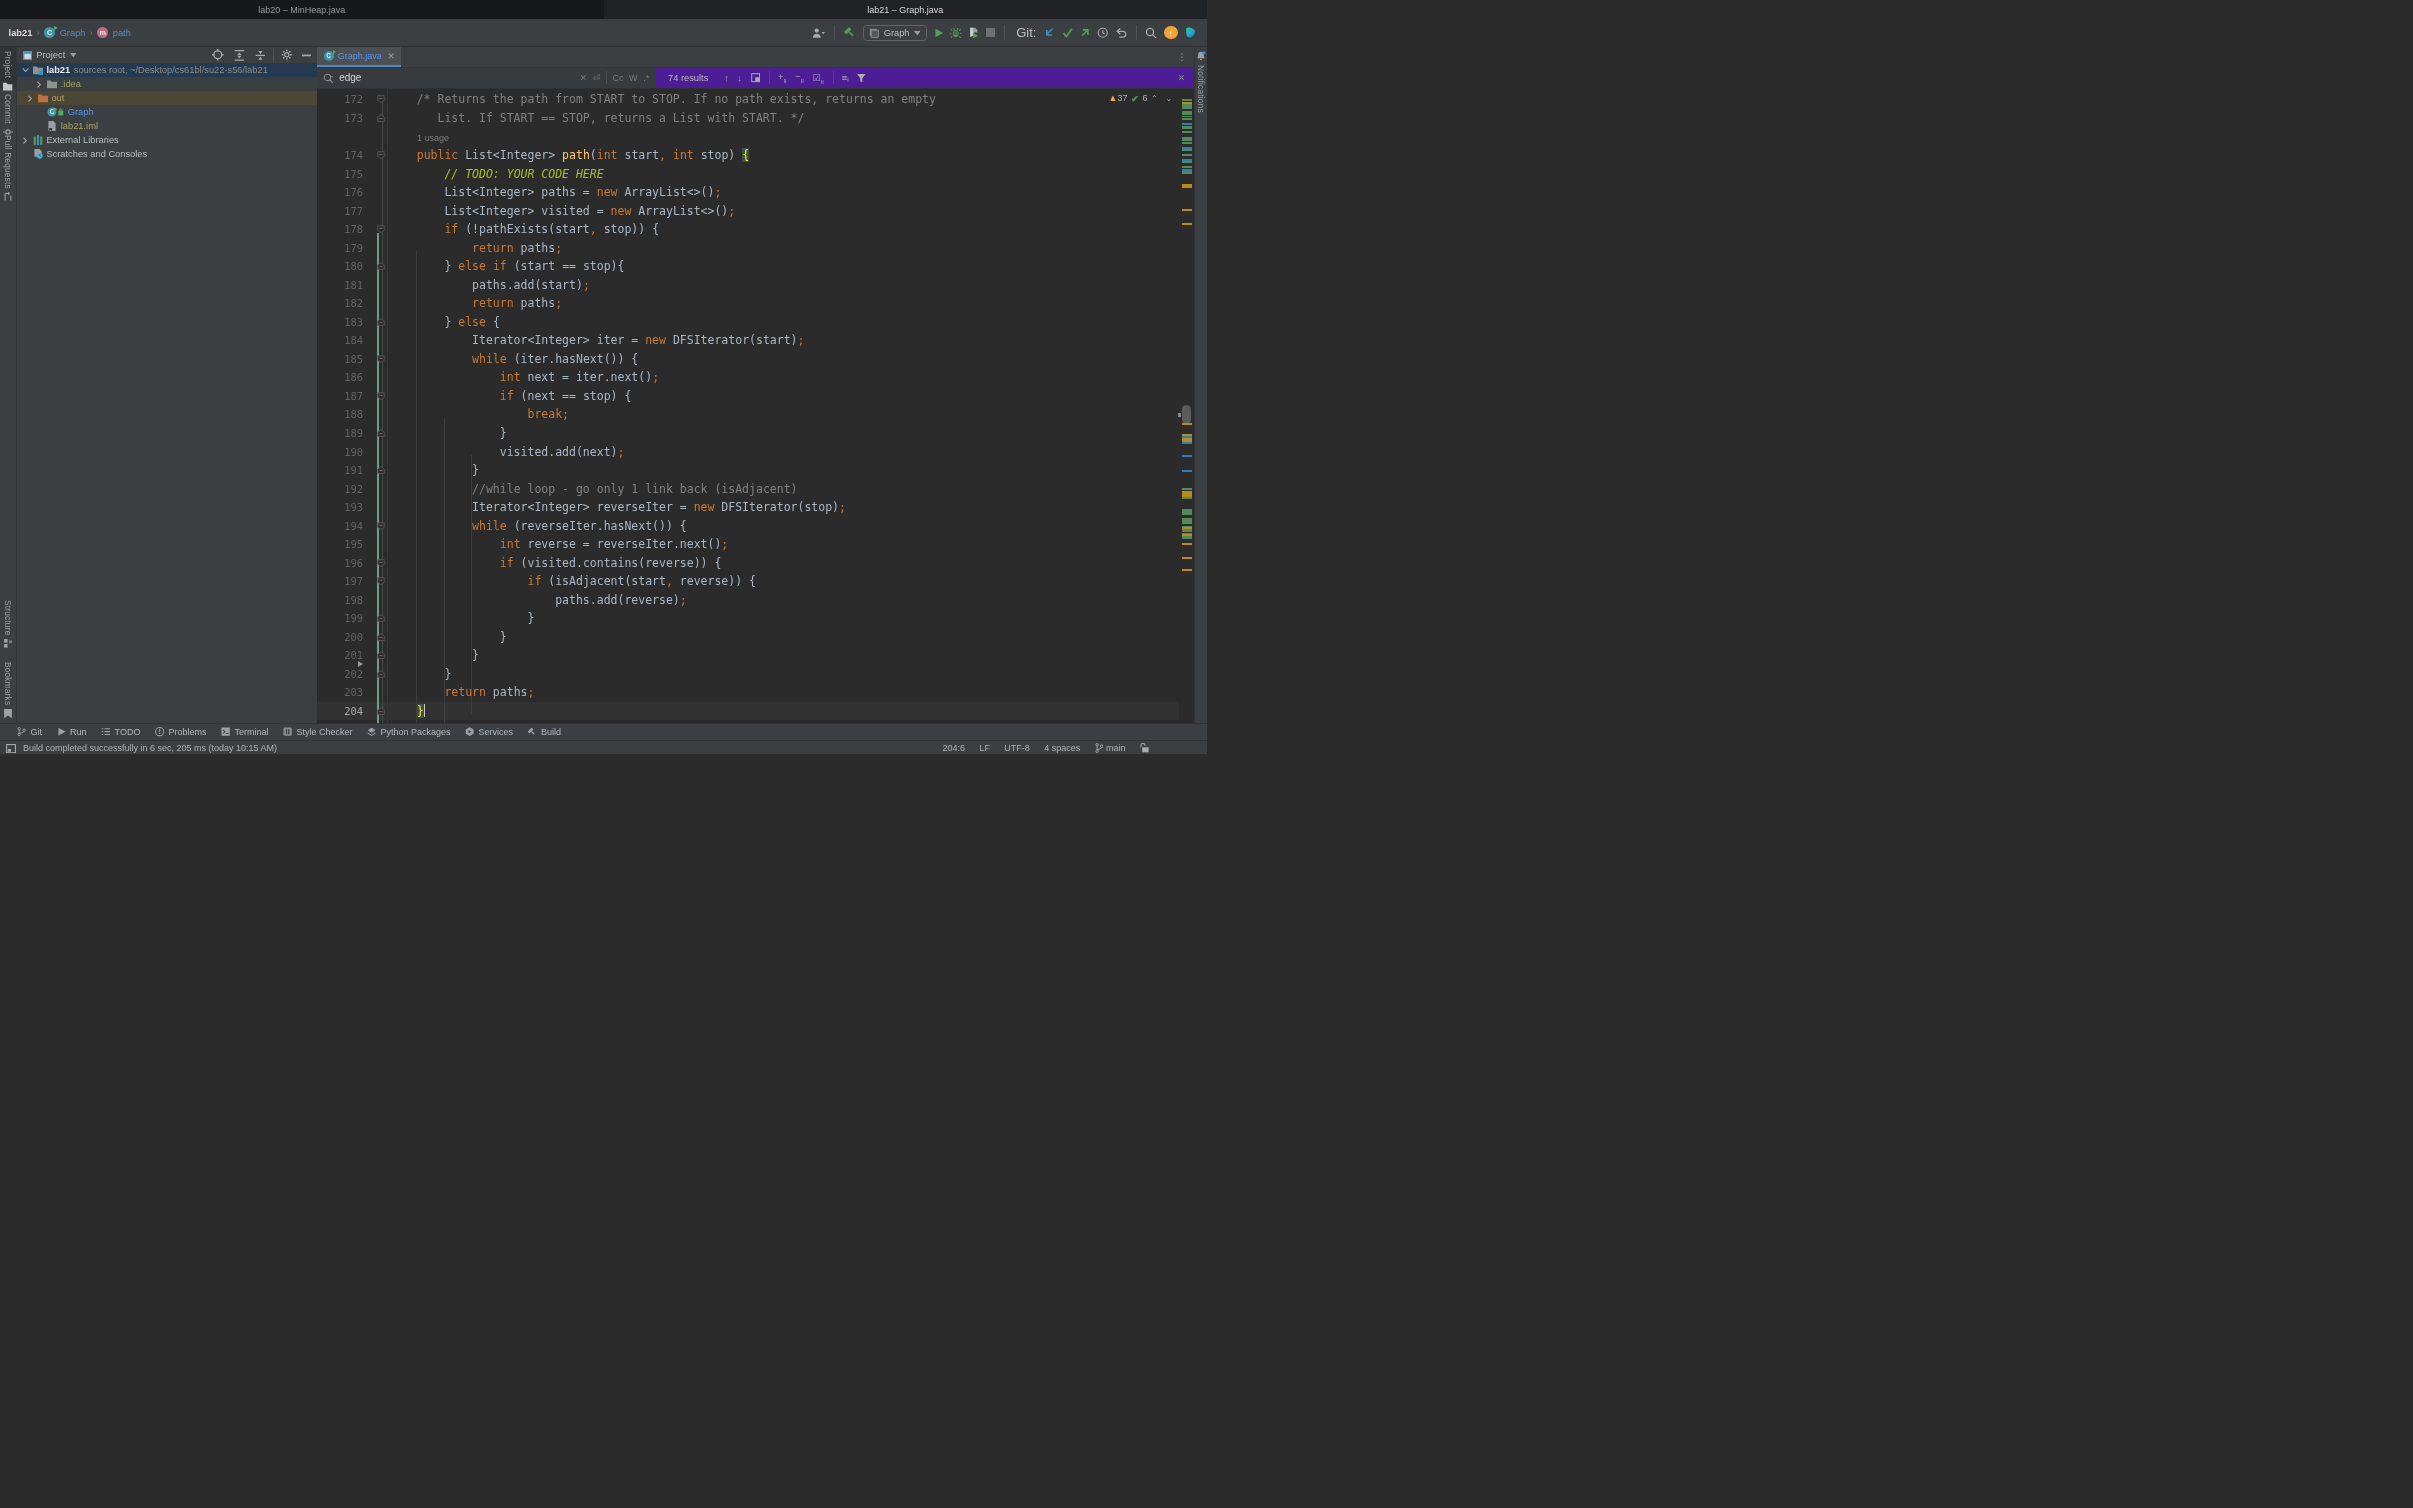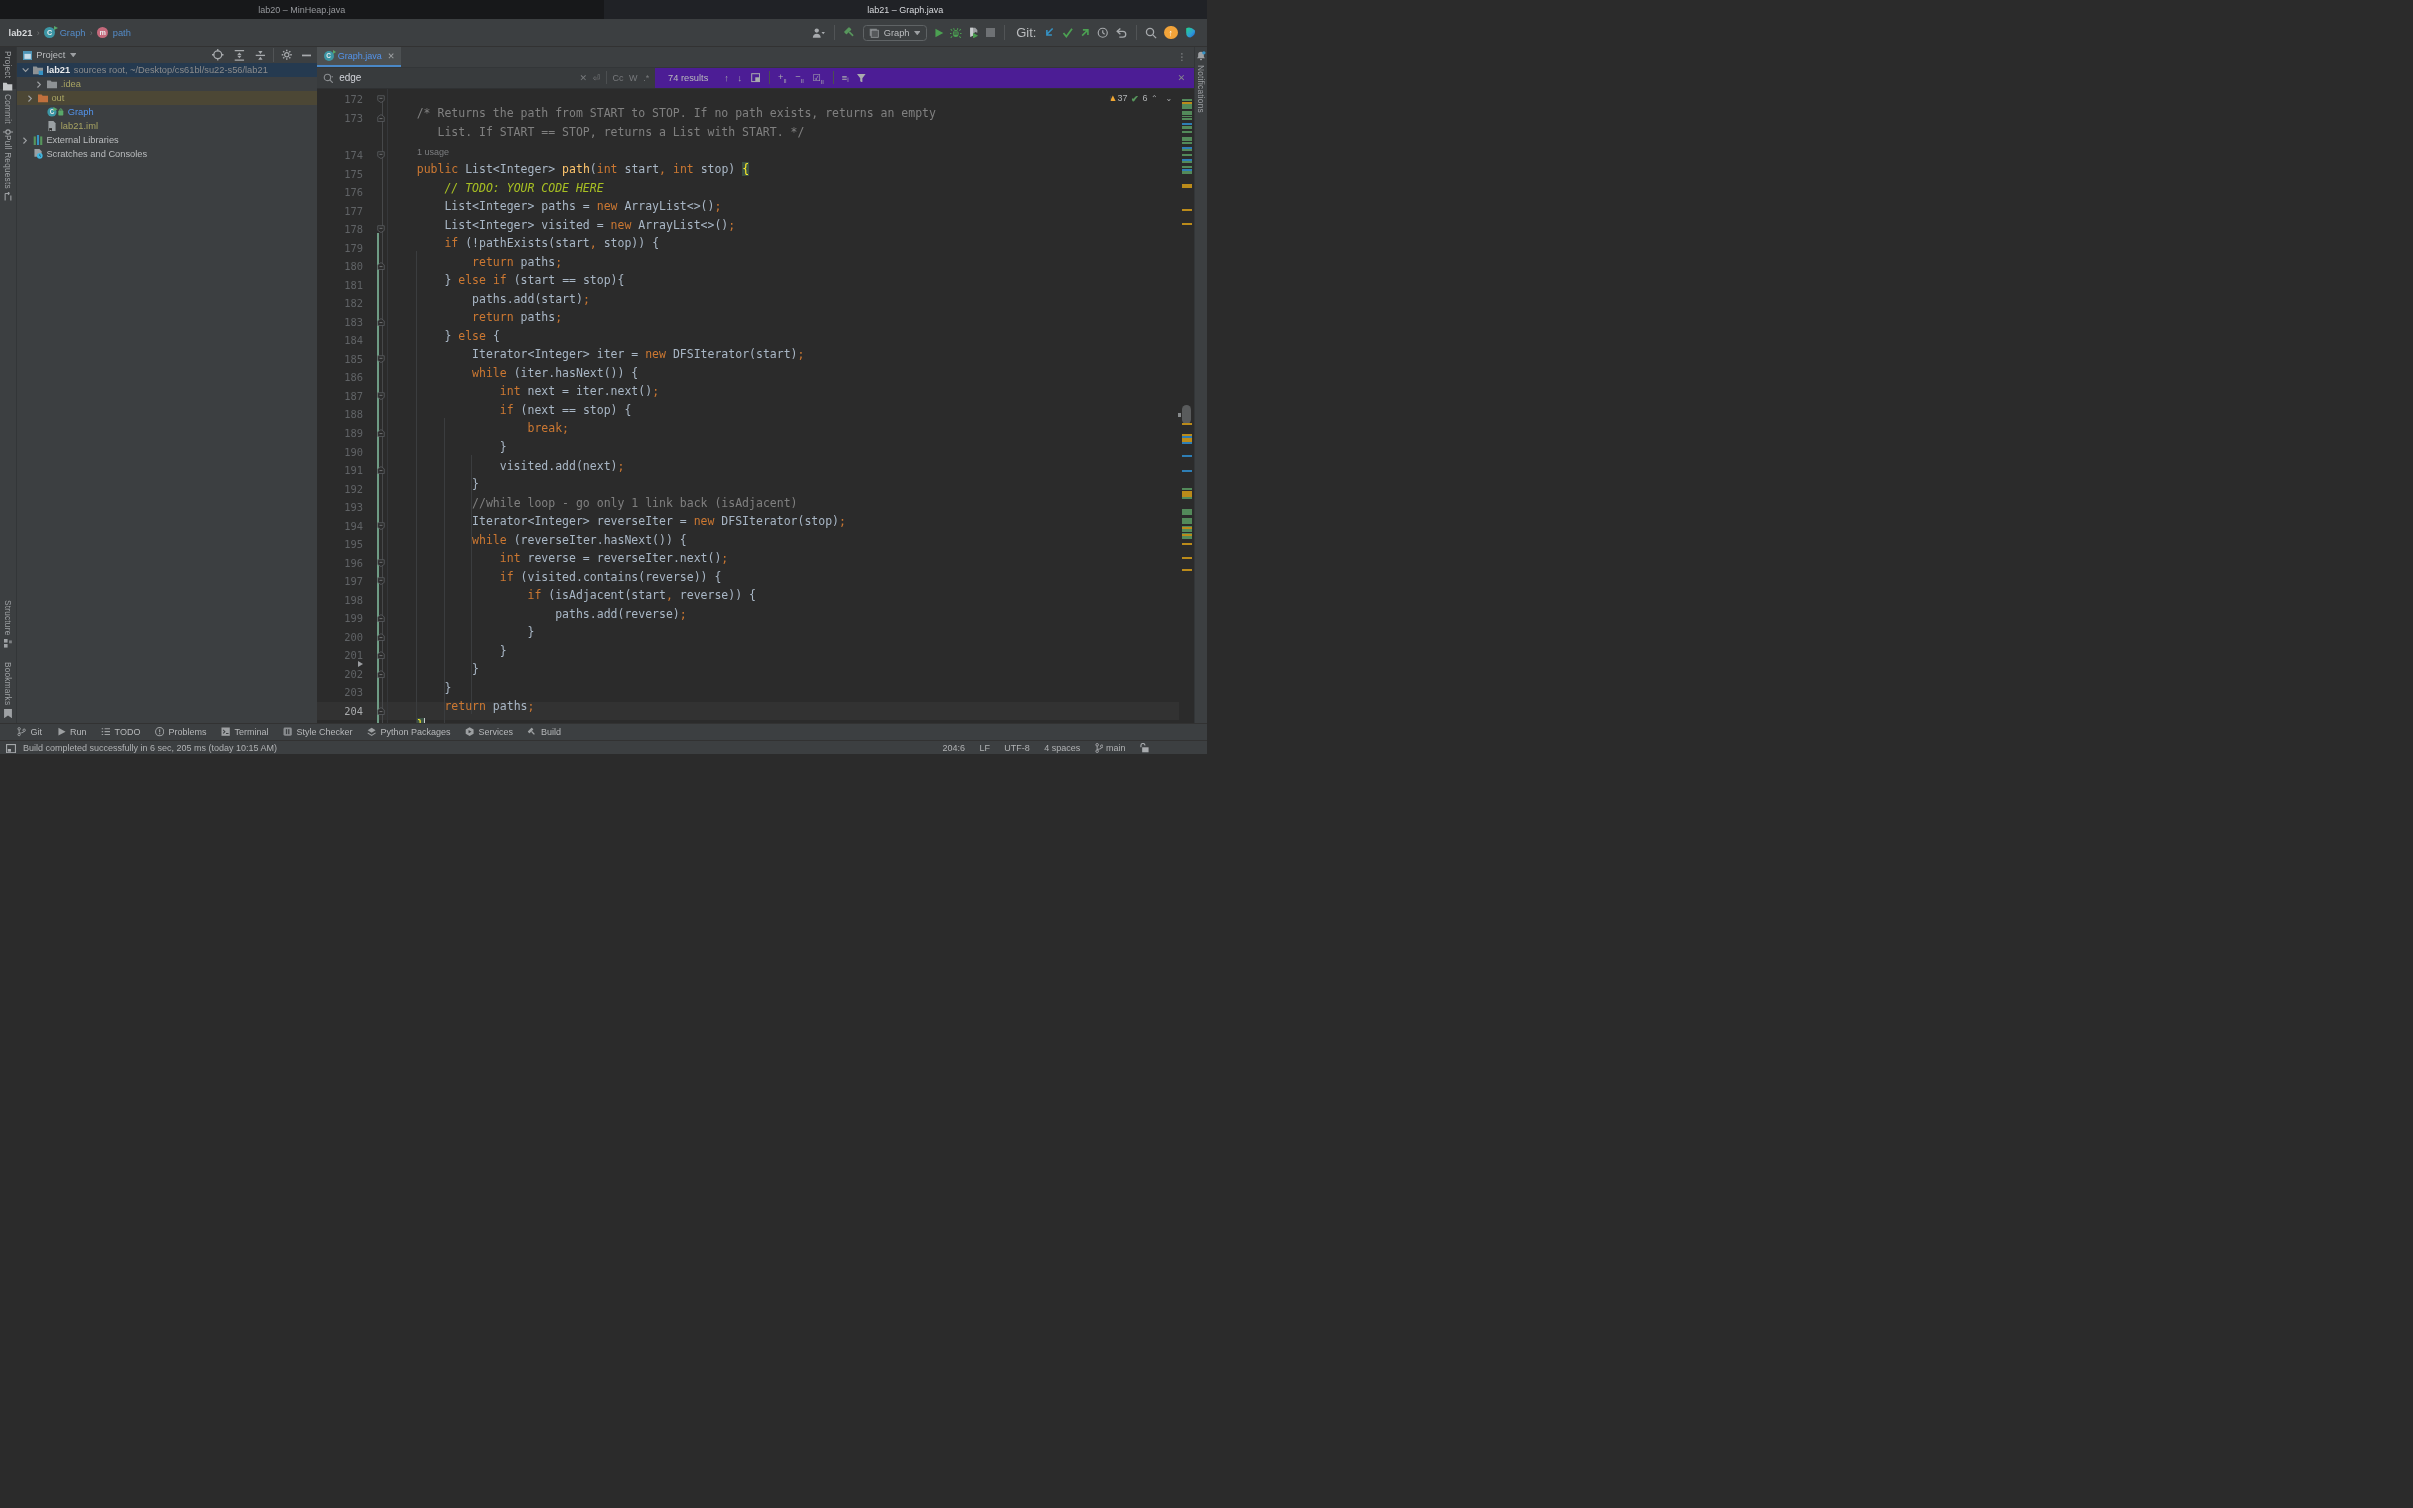--- a/index.html
+++ b/index.html
@@ -66,21 +66,21 @@
             font-family:"DejaVu Sans Mono", monospace;}
   .curline{position:absolute;left:0;right:14.4px;height:18.5px;background:#323232;}
   .vcsbar{position:absolute;left:60px;width:1.8px;background:#6f9c85;}
   .foldline{position:absolute;left:65px;width:0.7px;background:#46484a;}
   .gutborder{position:absolute;left:70px;width:0.7px;top:0;bottom:0;background:#35373a;}
   .iguide{position:absolute;width:0.7px;background:#3b3d3f;}
   .cl{position:absolute;left:0;right:14.4px;height:18.5px;}
   .ln{position:absolute;left:0;width:46px;text-align:right;font-size:10.4px;color:#606366;line-height:18.5px;}
   .ln.cur{color:#a9abad;}
   .fold{position:absolute;left:60px;top:5px;}
-  .src{position:absolute;left:72px;top:0;white-space:pre;font-size:11.5px;line-height:18.5px;margin-top:14px;}
+  .src{position:absolute;left:72px;top:0;white-space:pre;font-size:11.5px;line-height:18.5px;}
   .tk-d{color:#A9B7C6}.tk-k{color:#CC7832}.tk-m{color:#FFC66D}.tk-c{color:#808080}
   .tk-t{color:#A8C023;font-style:italic}
   .tk-hb{color:#FFEF28;background:#3a5144;}
   .inlay{color:#7c7e80;font-size:9px;font-family:"Liberation Sans",sans-serif;margin-left:28px;line-height:18.5px;display:inline-block;}
   .caret{display:inline-block;width:1.4px;height:13px;background:#c8cacc;vertical-align:-2.2px;}
   .inspect{position:absolute;top:3.6px;right:21.5px;display:flex;align-items:center;gap:3.6px;font-size:9px;color:#b0b3b5;font-family:"Liberation Sans",sans-serif;}
   .warn-tri{color:#F0A732;font-size:9.3px;}
   .ok-check{color:#57965C;font-size:9.3px;font-weight:bold;}
   .chev{color:#a9acae;font-size:8px;}
   .gut-arrow{position:absolute;left:41px;width:0;height:0;border-left:5.7px solid #9b9da0;border-top:3.6px solid transparent;border-bottom:3.6px solid transparent;}

